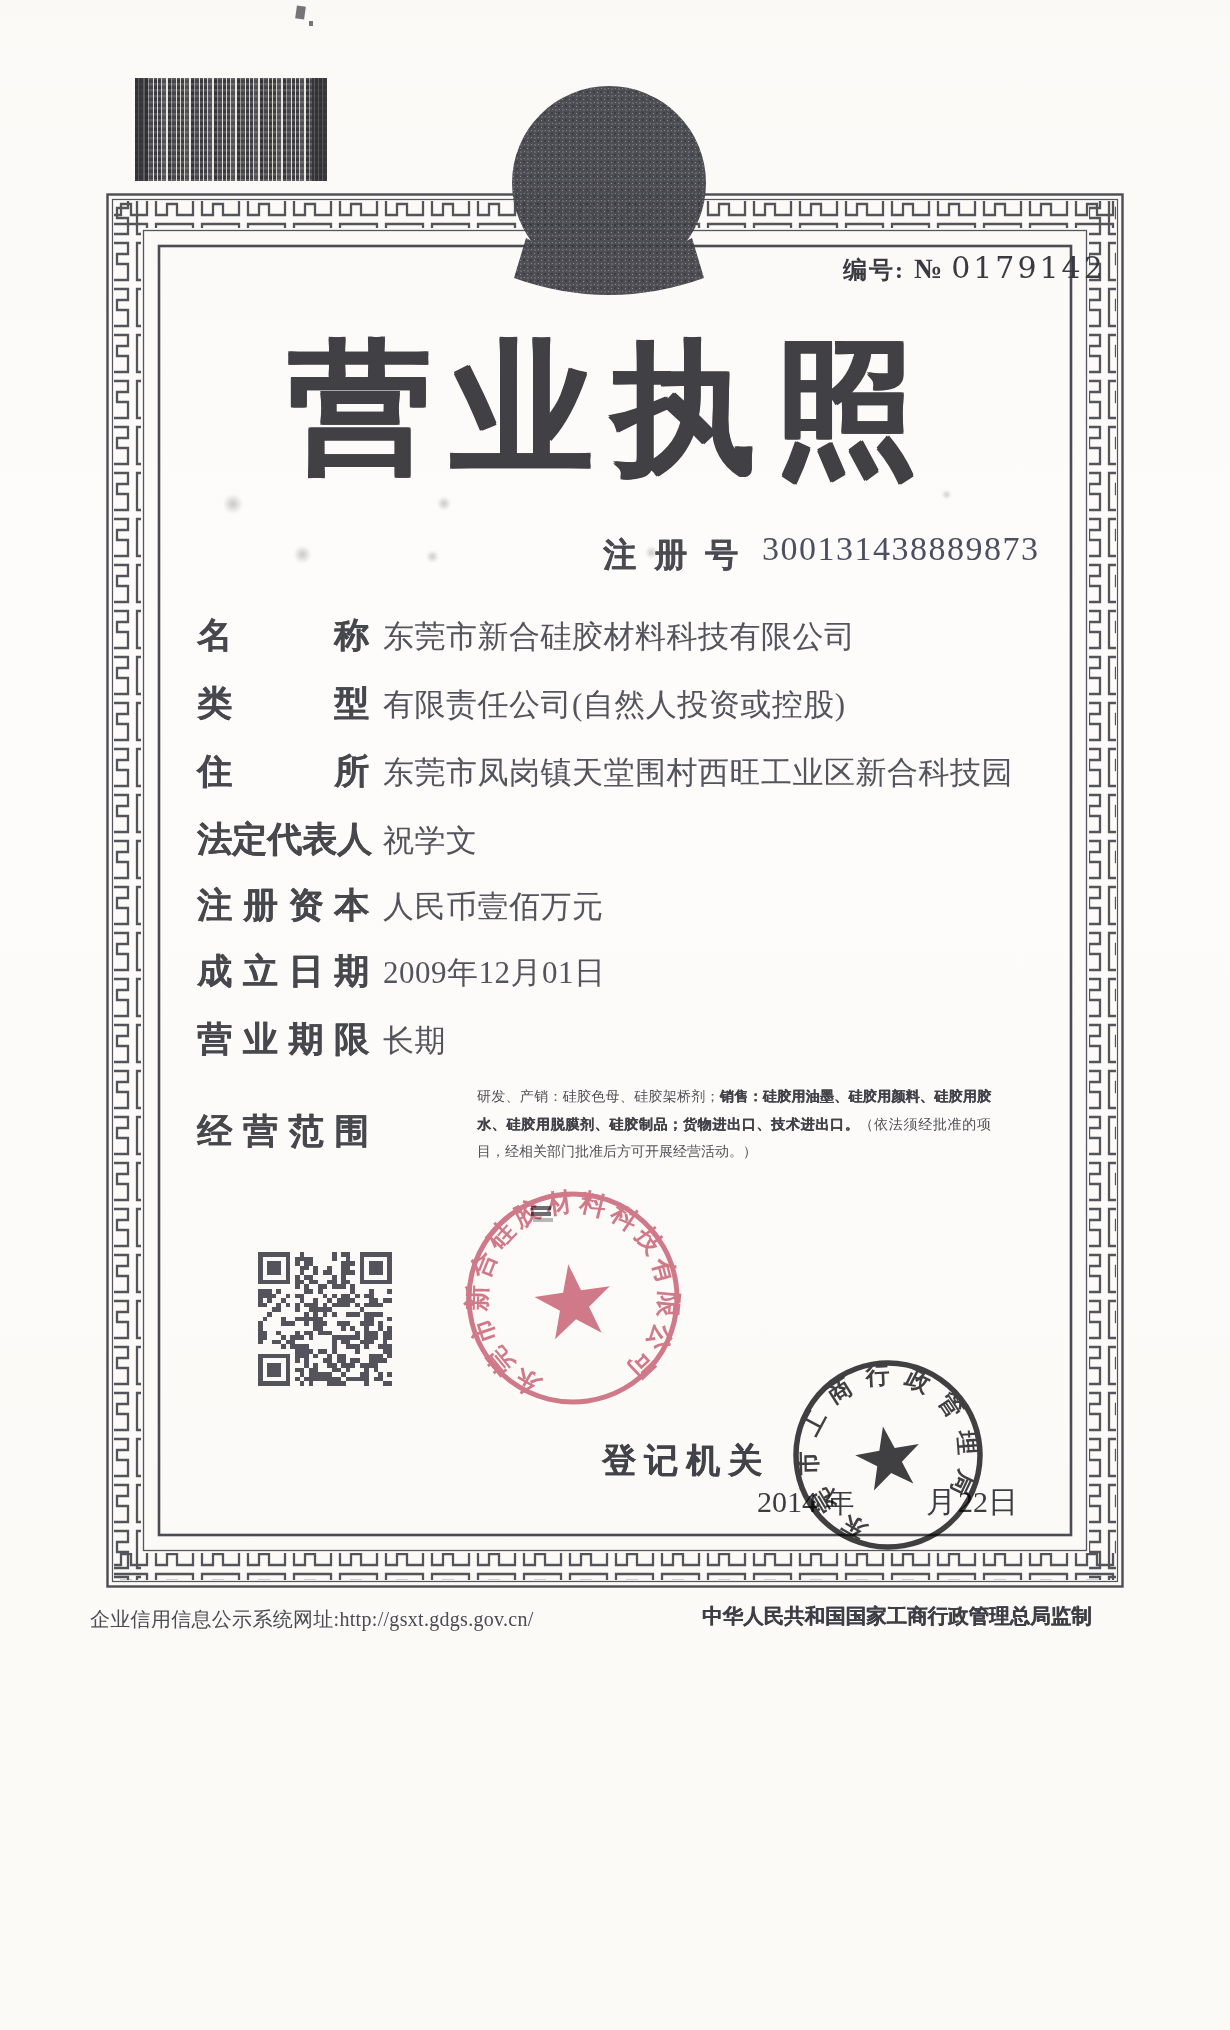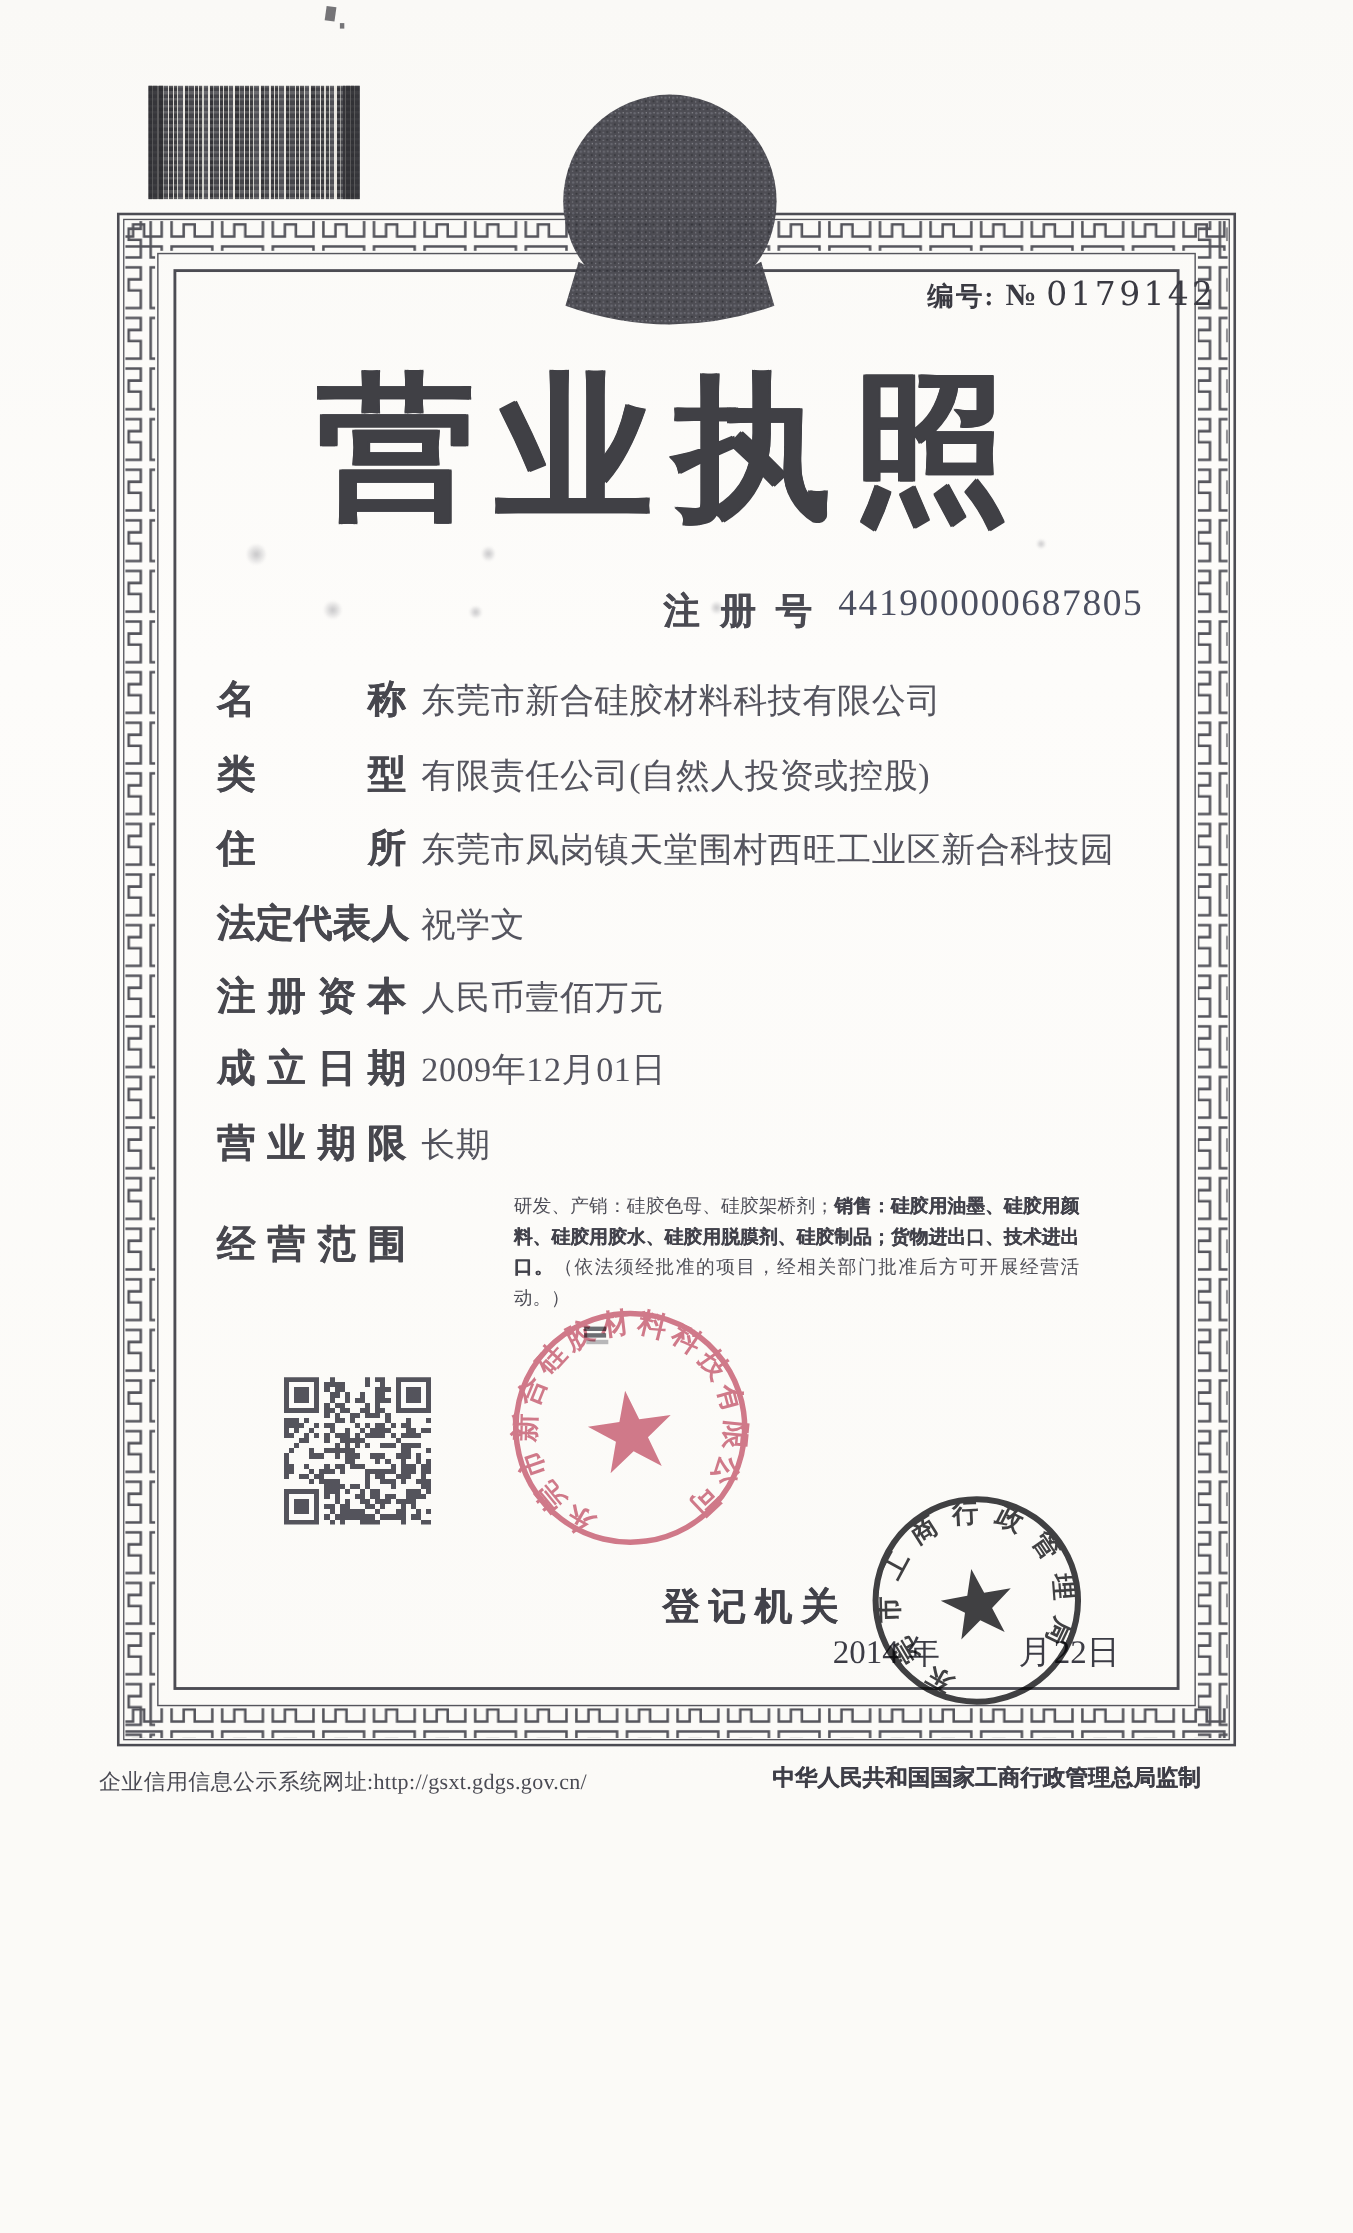--- a/index.html
+++ b/index.html
@@ -42,21 +42,21 @@
     font-family:"DejaVu Sans","Liberation Sans",sans-serif;
     text-shadow:2px 0 0 currentColor,0 1.5px 0 currentColor,2px 1.5px 0 currentColor;filter:contrast(.92);}
 
   .regno-label{position:absolute;left:603px;top:533px;width:135px;font-size:33px;font-weight:bold;color:#4a4a52;text-shadow:.5px 0 currentColor;}
   .regno-value{position:absolute;left:762px;top:530px;font-size:34px;letter-spacing:1.5px;color:#4b4f60;font-family:"Liberation Serif",serif;}
 
   .row{position:absolute;left:197px;display:flex;align-items:baseline;}
   .flabel{width:172px;font-size:35px;font-weight:bold;color:#47474e;text-shadow:.6px 0 currentColor;flex:none;}
   .fvalue{margin-left:14px;font-size:31px;letter-spacing:.5px;color:#54545e;white-space:nowrap;}
 
-  .scope-para{position:absolute;left:467px;top:1083px;width:514px;font-size:17px;line-height:27.5px;color:#4f4f58;text-align:justify;}
+  .scope-para{position:absolute;left:477px;top:1083px;width:514px;font-size:14px;line-height:27.5px;color:#4f4f58;text-align:justify;}
   .scope-para .bold{font-weight:bold;color:#42424b;text-shadow:.4px 0 currentColor;}
 
   .registry-label{position:absolute;left:602px;top:1438px;width:160px;font-size:34px;font-weight:bold;color:#42424a;text-shadow:.5px 0 currentColor;}
   .d-year{position:absolute;left:757px;top:1482px;font-size:30px;color:#3c3c45;}
   .d-month{position:absolute;left:926px;top:1482px;font-size:30px;color:#3c3c45;}
   .d-day{position:absolute;left:958px;top:1482px;font-size:30px;color:#3c3c45;}
 
   .footer-left{position:absolute;left:90px;top:1606px;font-size:20px;letter-spacing:.3px;color:#4b4b54;}
   .footer-right{position:absolute;left:702px;top:1602px;font-size:20.5px;font-weight:bold;color:#3e3e47;text-shadow:.4px 0 currentColor;text-align:center;}
 
@@ -118,21 +118,21 @@
       <span>业</span>
       <span>执</span>
       <span>照</span>
     </div>
 
   <div class="regno-label spread">
       <span>注</span>
       <span>册</span>
       <span>号</span>
     </div>
-  <div class="regno-value">441900000687805</div>
+  <div class="regno-value">300131438889873</div>
 
   <div class="noise" style="left:224px;top:494px;width:18px;height:20px;"></div>
   <div class="noise" style="left:438px;top:496px;width:12px;height:15px;"></div>
   <div class="noise" style="left:942px;top:490px;width:9px;height:9px;"></div>
   <div class="noise" style="left:294px;top:546px;width:17px;height:17px;"></div>
   <div class="noise" style="left:426px;top:551px;width:13px;height:11px;"></div>
   <div class="noise" style="left:646px;top:546px;width:11px;height:13px;"></div>
 
   <div class="row" style="top:612px;">
     <div class="flabel spread">

